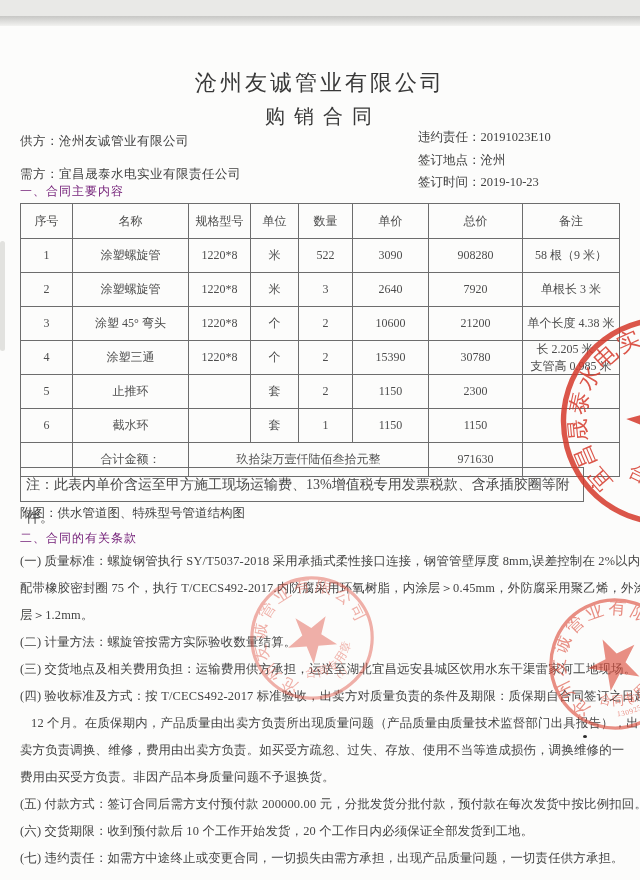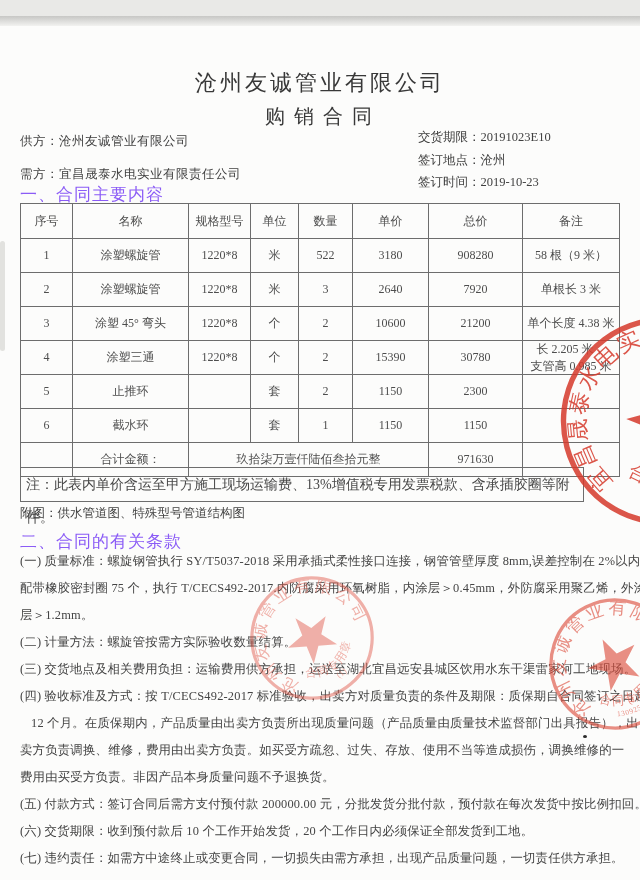--- a/index.html
+++ b/index.html
@@ -17,21 +17,21 @@
 
   .title{position:absolute;left:0;top:52px;width:640px;text-align:center;
     font-size:22px;letter-spacing:3px;color:#383838;}
   .subtitle{position:absolute;left:3px;top:87px;width:640px;text-align:center;
     font-size:20px;letter-spacing:9px;color:#383838;}
 
   .party{position:absolute;left:20px;font-size:12.5px;letter-spacing:.5px;}
   .p-supplier{top:117px;}
   .p-buyer{top:150px;}
   .meta{position:absolute;left:418px;top:110px;font-size:12.5px;line-height:22.5px;}
-  .sec-title{position:absolute;left:20px;font-size:17px;letter-spacing:1px;color:#8b5cf6;}
+  .sec-title{position:absolute;left:20px;font-size:12px;letter-spacing:1px;color:#701a75;}
   .s1{top:167px;}
 
   table.main{position:absolute;left:20px;top:187px;width:599px;
     border-collapse:collapse;table-layout:fixed;}
   table.main th,table.main td{
     border:1px solid #6d6d6d;text-align:center;vertical-align:middle;
     font-weight:normal;font-size:12px;color:#4d4d4d;padding:0 2px;
     white-space:pre-line;line-height:1.35;overflow:hidden;}
   tr.hrow{height:35px;}
   tr.trow{height:34px;}
@@ -60,21 +60,21 @@
   <div class="scan-top"></div>
   <div class="scan-left"></div>
 
   <div class="title">沧州友诚管业有限公司</div>
   <div class="subtitle">购销合同</div>
 
   <div class="party p-supplier">供方：沧州友诚管业有限公司</div>
   <div class="party p-buyer">需方：宜昌晟泰水电实业有限责任公司</div>
 
   <div class="meta">
-    <div>交货期限：20191023E10</div>
+    <div>违约责任：20191023E10</div>
     <div>签订地点：沧州</div>
     <div>签订时间：2019-10-23</div>
   </div>
 
   <div class="sec-title s1">一、合同主要内容</div>
 
   <table class="main">
     <colgroup>
       <col style="width:52px">
         <col style="width:116px">
@@ -97,21 +97,21 @@
         <th>备注</th>
       </tr>
     </thead>
     <tbody>
         <tr class="trow">
           <td>1</td>
           <td>涂塑螺旋管</td>
           <td>1220*8</td>
           <td>米</td>
           <td>522</td>
-          <td>3180</td>
+          <td>3090</td>
           <td>908280</td>
           <td>58 根（9 米）</td>
         </tr>
         <tr class="trow">
           <td>2</td>
           <td>涂塑螺旋管</td>
           <td>1220*8</td>
           <td>米</td>
           <td>3</td>
           <td>2640</td>

